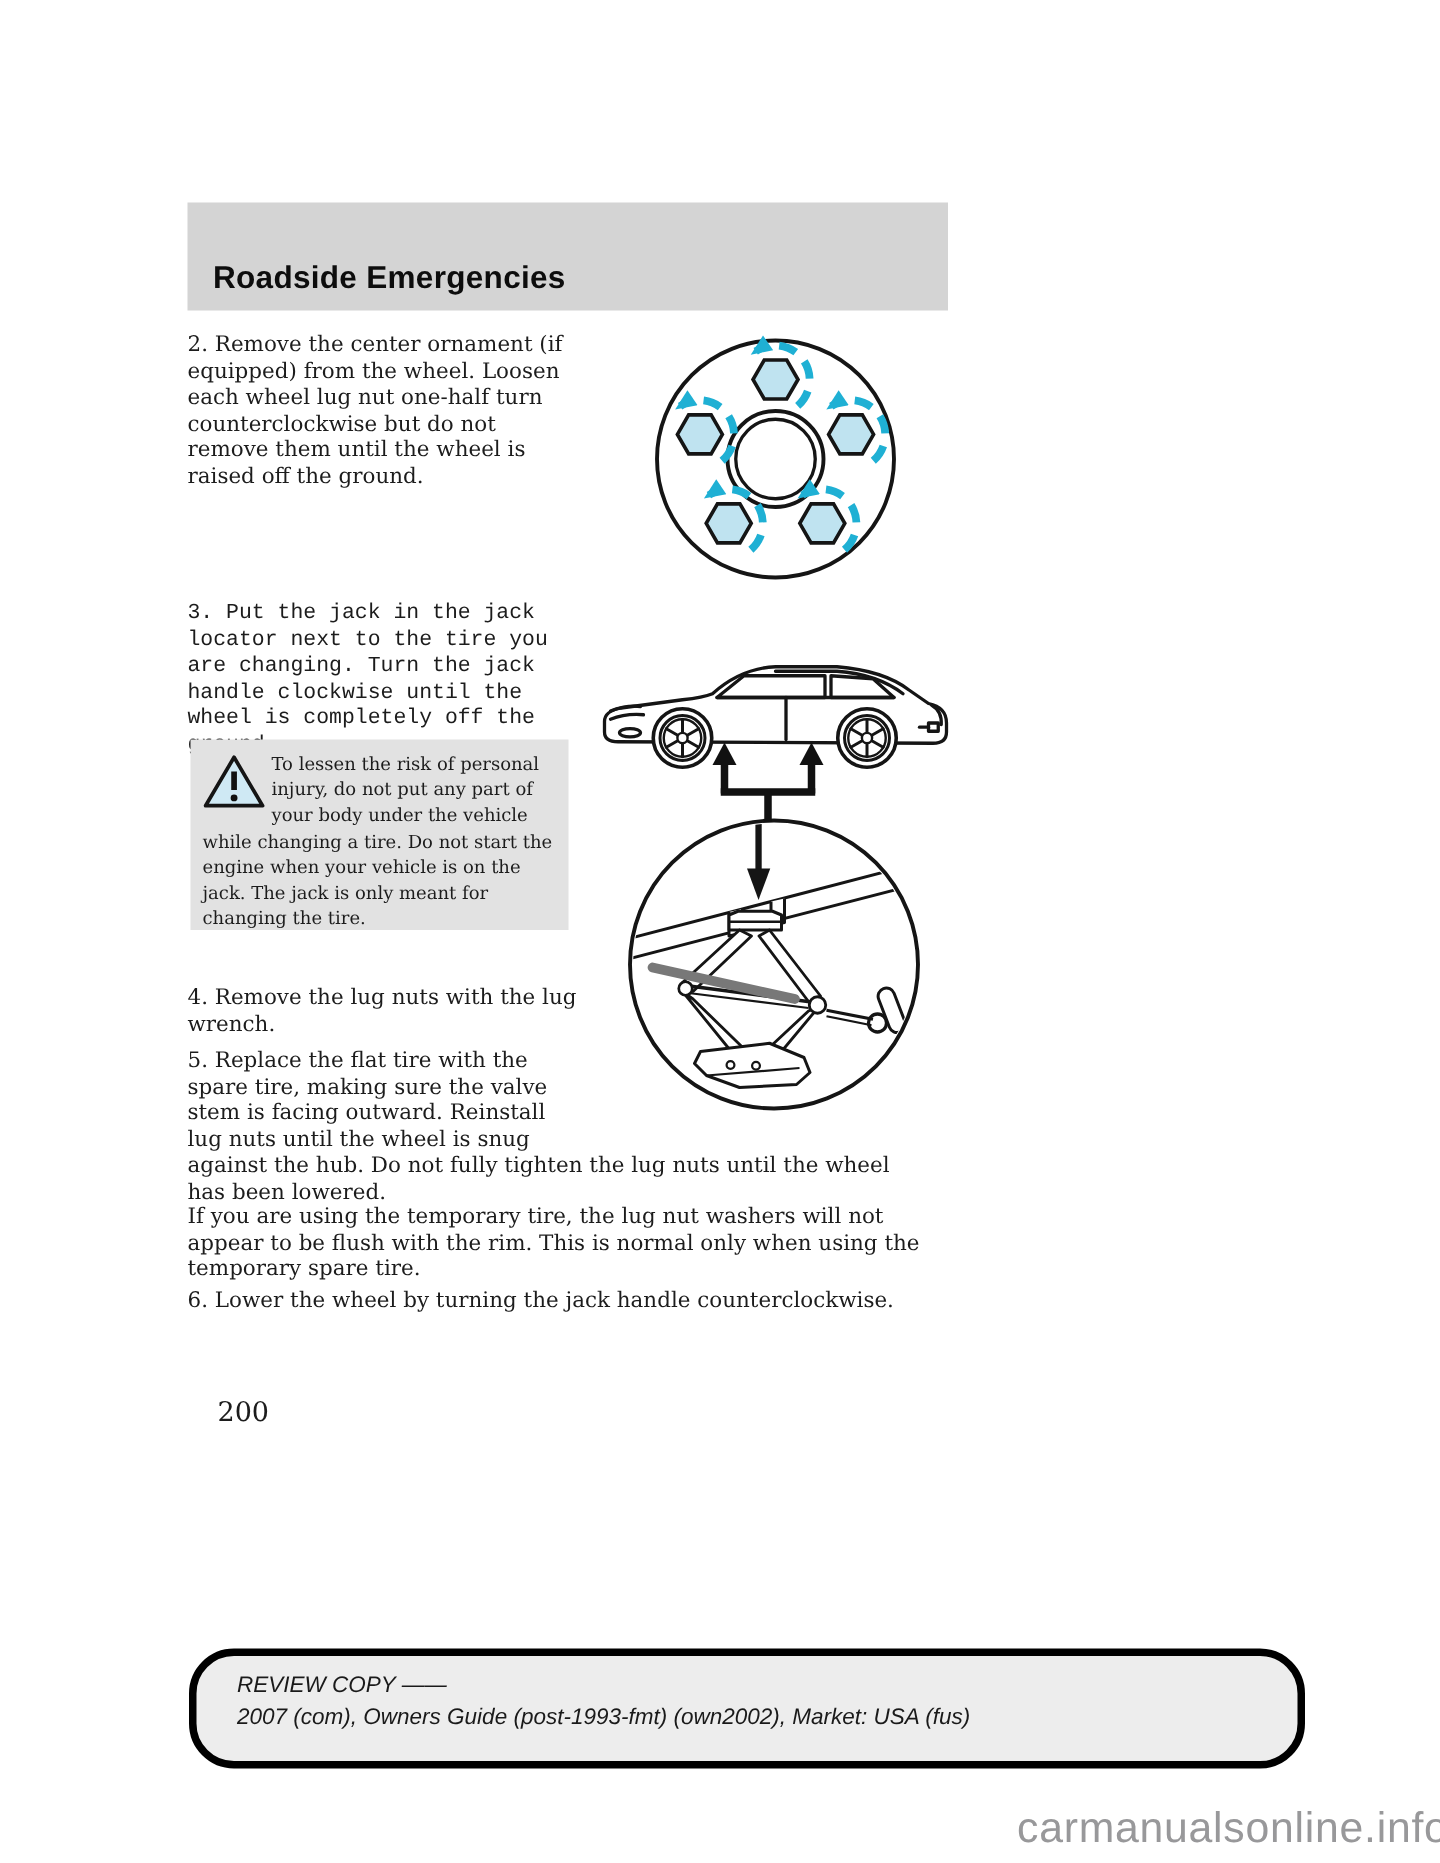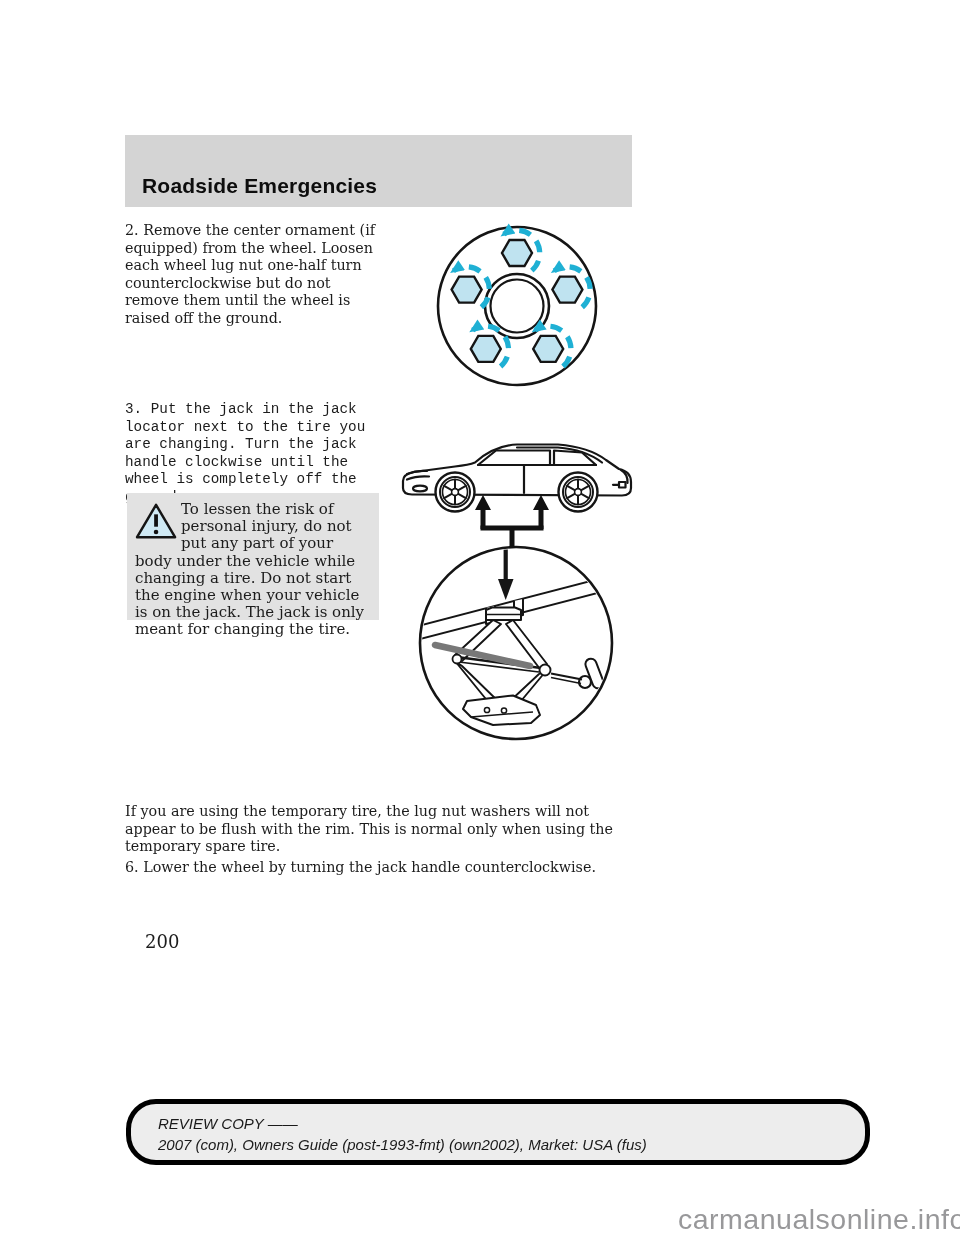--- a/index.html
+++ b/index.html
@@ -15,31 +15,31 @@
     display:flex;align-items:flex-end;box-sizing:border-box;padding:12px 0 9px 17px;
   }
   #header-band h1{
     margin:0;font-family:"Liberation Sans", sans-serif;font-weight:bold;
     font-size:21px;color:#0d0d0d;letter-spacing:0.2px;
   }
   #step2{left:125px;top:222px;width:264px;}
   #step3{left:125px;top:401px;width:264px;font-family:Liberation Mono, monospace;}
   #warning-box{
     left:127px;top:493px;width:252px;height:127px;background:#e2e2e2;
-    box-sizing:border-box;padding:8px 8px 6px 8px;font-size:15px;line-height:17.2px;
+    box-sizing:border-box;padding:8px 8px 6px 8px;font-size:12px;line-height:17.2px;
   }
   #warning-box .tri{float:left;width:44px;height:38px;margin:1px 2px 2px 0;}
   #flow-4-5{left:125px;top:657px;width:497px;}
   #circle-spacer{float:right;width:235px;height:101px;}
   #flow-4-5 p{margin:0 0 7px 0;}
   #note-temp{left:125px;top:803px;width:502px;}
   #step6{left:125px;top:859px;width:502px;}
   #page-number{left:125px;top:931px;font-size:18px;margin-left:20px;}
   #footer-banner{
-    left:126px;top:1099px;width:744px;height:66px;box-sizing:border-box;
+    left:126px;top:1099px;width:744px;height:80px;box-sizing:border-box;
     background:#ededed;border:5px solid #000;border-radius:30px;
     font-family:"Liberation Sans", sans-serif;font-style:italic;font-size:15px;
     color:#1a1a1a;padding:9px 10px 16px 27px;line-height:21px;white-space:nowrap;
   }
   #footer-banner .b{font-weight:normal;}
   #watermark{
     left:678px;top:1203px;font-family:"Liberation Sans", sans-serif;
     font-size:28.5px;color:#98989a;letter-spacing:0.5px;
   }
 </style>
@@ -161,20 +161,22 @@
 
     <path d="M74,277 L120,271.5 L143,281 L147,291 L138,299 L100,301 L78,293 L70,285 Z" fill="#ffffff"></path>
     <path d="M78,293 L140,288" stroke-width="1.5"></path>
     <circle cx="94" cy="286" r="2.6" stroke-width="1.5"></circle>
     <circle cx="111" cy="286.5" r="2.6" stroke-width="1.5"></circle>
   </g>
 </svg>
 
 <div id="flow-4-5" class="abs bodytext">
   <div id="circle-spacer"></div>
+  <p>4. Remove the lug nuts with the lug wrench.</p>
+  <p>5. Replace the flat tire with the spare tire, making sure the valve stem is facing outward. Reinstall lug nuts until the wheel is snug against the hub. Do not fully tighten the lug nuts until the wheel has been lowered.</p>
 </div>
 
 <div id="note-temp" class="abs bodytext">If you are using the temporary tire, the lug nut washers will not appear to be flush with the rim. This is normal only when using the temporary spare tire.</div>
 
 <div id="step6" class="abs bodytext">6. Lower the wheel by turning the jack handle counterclockwise.</div>
 
 <div id="page-number" class="abs">200</div>
 
 <div id="footer-banner" class="abs">
   <div><span>REVIEW COPY</span> <span>——</span></div>

